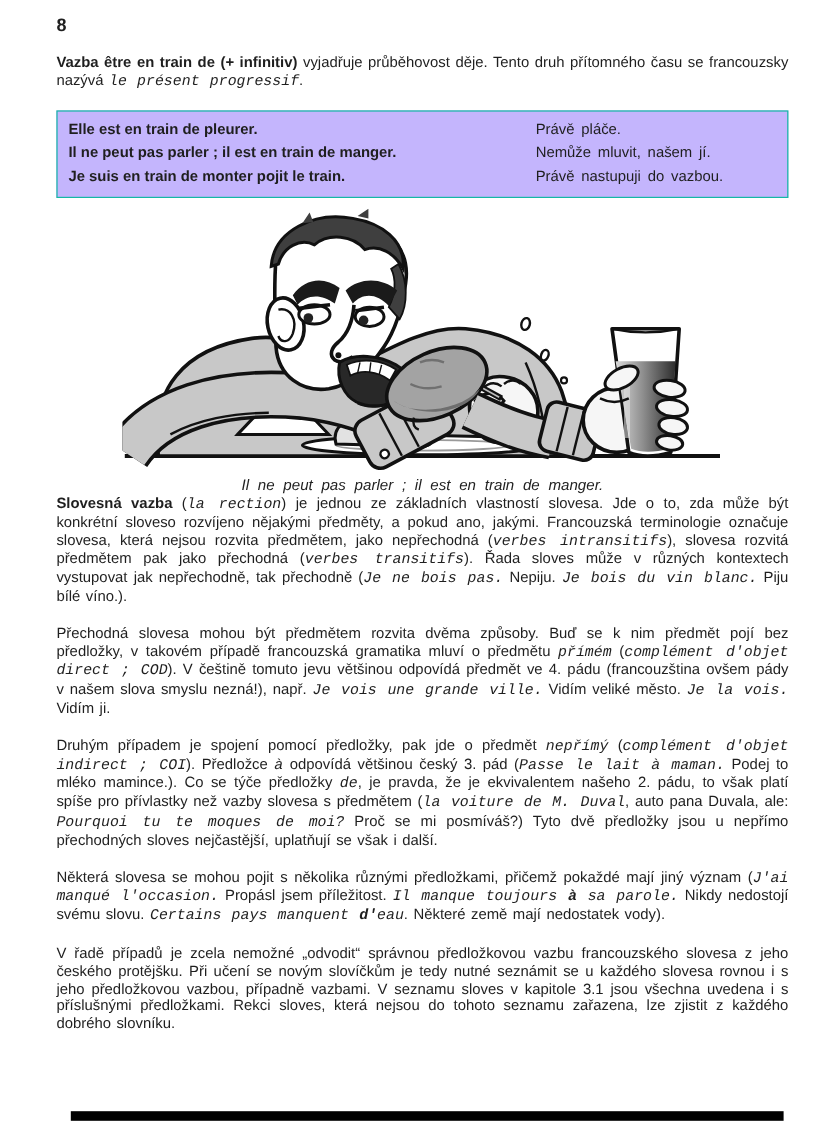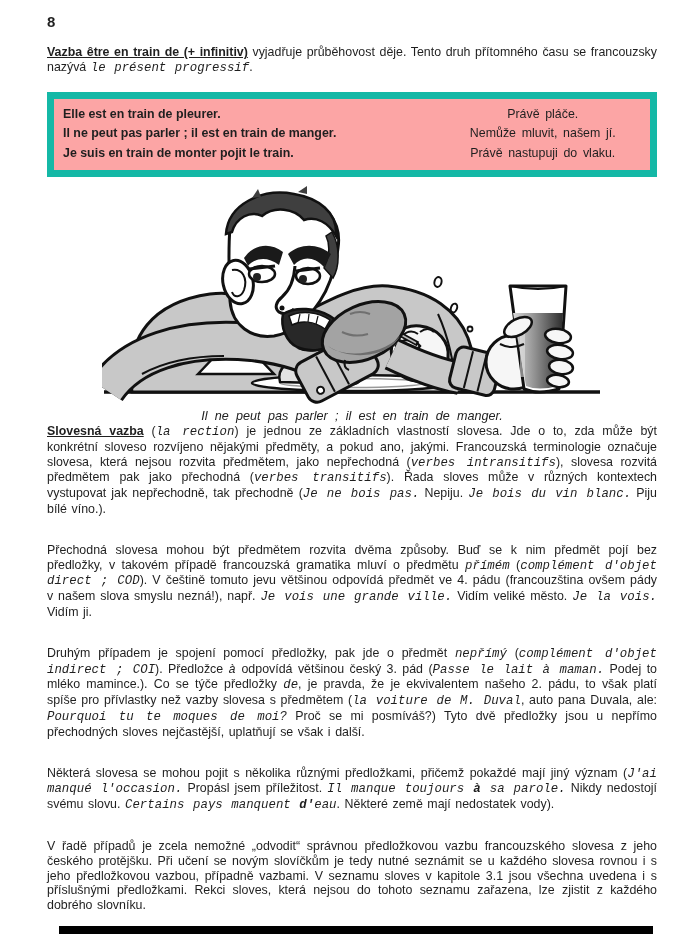--- a/index.html
+++ b/index.html
@@ -5,33 +5,33 @@
   * { margin:0; padding:0; box-sizing:border-box; }
   html,body { background:#ffffff; }
   body {
     width:700px; height:941px; position:relative; overflow:hidden;
     font-family:"Liberation Sans", sans-serif; color:#1f1f1f;
   }
   .content { padding:13px 43px 0 47px; }
   .page-num { font-size:15px; font-weight:700; letter-spacing:1px; }
   p.body {
     font-size:12.4px; line-height:14.8px; text-align:justify;
-    word-spacing:0.09em; margin-top:26px;
+    word-spacing:0.09em; margin-top:16px;
   }
   p.intro { margin-top:15px; }
   .seg-b { font-weight:700; }
   .seg-i { font-style:italic;font-family:Liberation Mono, monospace; }
-  .seg-u { text-decoration:underline; text-underline-offset:1px; }
+  .seg-u { text-underline-offset:1px; }
   .ex-box {
-    margin-top:16px; background:#fca5a5; border:7px solid #14b8a6;
+    margin-top:16px; background:#c4b5fd; border:1px solid #14b8a6;
     padding:6px 9px 7px 9px;
   }
   .ex-row { display:flex; font-size:12.4px; line-height:19.5px; }
   .ex-fr { flex:0 0 66%; font-weight:700; }
-  .ex-cs { flex:1 1 auto; word-spacing:0.18em;text-align:center; }
+  .ex-cs { flex:1 1 auto; word-spacing:0.18em; }
   .illus-wrap { margin-top:9px; display:flex; justify-content:center; }
   .caption {
     text-align:center; font-style:italic; font-size:12.6px;
     word-spacing:0.3em; margin-top:5px; color:#222;
   }
   p.after-caption { margin-top:1px; }
   .footer-rule {
     position:absolute; left:59px; top:926px; width:594px; height:8px;
     background:#000;
   }
@@ -50,21 +50,21 @@
       <div class="ex-row">
         <div class="ex-fr">Elle est en train de pleurer.</div>
         <div class="ex-cs">Právě pláče.</div>
       </div>
       <div class="ex-row">
         <div class="ex-fr">Il ne peut pas parler ; il est en train de manger.</div>
         <div class="ex-cs">Nemůže mluvit, našem jí.</div>
       </div>
       <div class="ex-row">
         <div class="ex-fr">Je suis en train de monter pojit le train.</div>
-        <div class="ex-cs">Právě nastupuji do vlaku.</div>
+        <div class="ex-cs">Právě nastupuji do vazbou.</div>
       </div>
     </div>
 
     <div class="illus-wrap">
       <svg width="500" height="218" viewBox="0 0 500 218" role="img">
         <defs>
           <linearGradient id="liq" x1="0" y1="0" x2="1" y2="0">
             <stop offset="0" stop-color="#d9d9d9"></stop>
             <stop offset="0.45" stop-color="#8f8f8f"></stop>
             <stop offset="1" stop-color="#2d2d2d"></stop>

